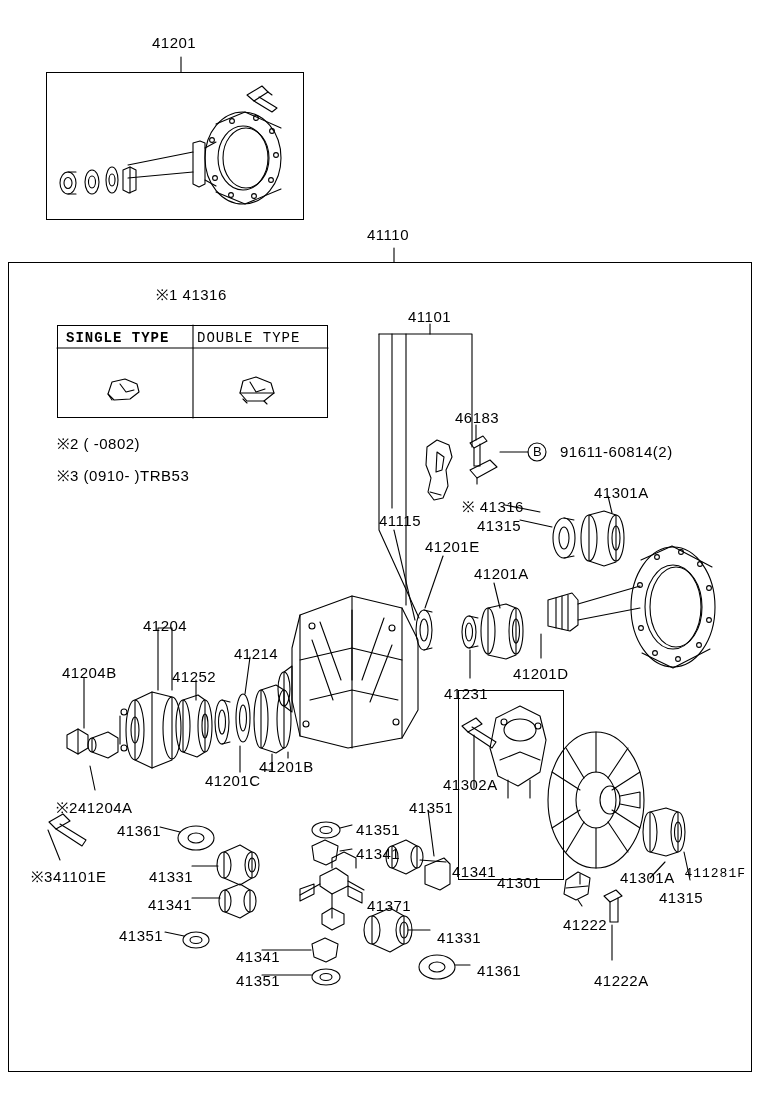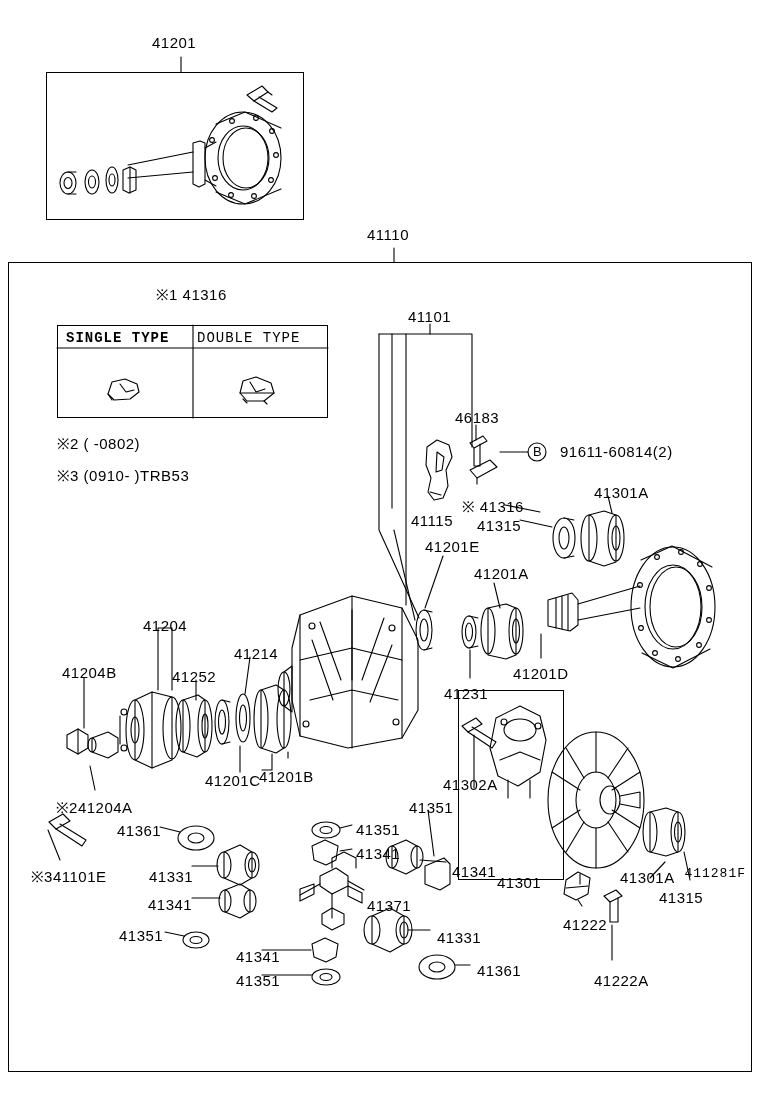--- a/index.html
+++ b/index.html
@@ -361,33 +361,33 @@
 
   <div class="lbl" style="left:57px; top:433px;">※2 (   -0802)</div>
   <div class="lbl" style="left:57px; top:465px;">※3 (0910-   )TRB53</div>
 
   <div class="lbl" style="left:533px; top:444px; font-size:13px;">B</div>
   <div class="lbl" style="left:560px; top:443px;">91611-60814(2)</div>
 
   <div id="part-labels">
       <div class="lbl" style="left: 408px; top: 308px;">41101</div>
       <div class="lbl" style="left: 455px; top: 409px;">46183</div>
-      <div class="lbl" style="left: 379px; top: 512px; padding-left: 32px;">41115</div>
+      <div class="lbl" style="left: 379px; top: 512px;">41115</div>
       <div class="lbl" style="left: 462px; top: 496px;">※ 41316</div>
       <div class="lbl" style="left: 477px; top: 517px;">41315</div>
       <div class="lbl" style="left: 594px; top: 484px;">41301A</div>
       <div class="lbl" style="left: 425px; top: 538px;">41201E</div>
       <div class="lbl" style="left: 474px; top: 565px;">41201A</div>
       <div class="lbl" style="left: 513px; top: 665px;">41201D</div>
       <div class="lbl" style="left: 444px; top: 685px;">41231</div>
       <div class="lbl" style="left: 143px; top: 617px;">41204</div>
       <div class="lbl" style="left: 234px; top: 645px;">41214</div>
       <div class="lbl" style="left: 62px; top: 664px; text-align: right;">41204B</div>
       <div class="lbl" style="left: 172px; top: 668px;">41252</div>
-      <div class="lbl" style="left: 259px; top: 758px; margin-top: 10px;">41201B</div>
+      <div class="lbl" style="left: 259px; top: 758px;">41201B</div>
       <div class="lbl" style="left: 205px; top: 772px;">41201C</div>
       <div class="lbl" style="left: 56px; top: 797px;">※241204A</div>
       <div class="lbl" style="left: 117px; top: 822px;">41361</div>
       <div class="lbl" style="left: 10px; top: 866px; padding-left: 21px;">※341101E</div>
       <div class="lbl" style="left: 149px; top: 868px;">41331</div>
       <div class="lbl" style="left: 148px; top: 896px;">41341</div>
       <div class="lbl" style="left: 119px; top: 927px;">41351</div>
       <div class="lbl" style="left: 236px; top: 948px;">41341</div>
       <div class="lbl" style="left: 236px; top: 972px;">41351</div>
       <div class="lbl" style="left: 356px; top: 821px;">41351</div>

